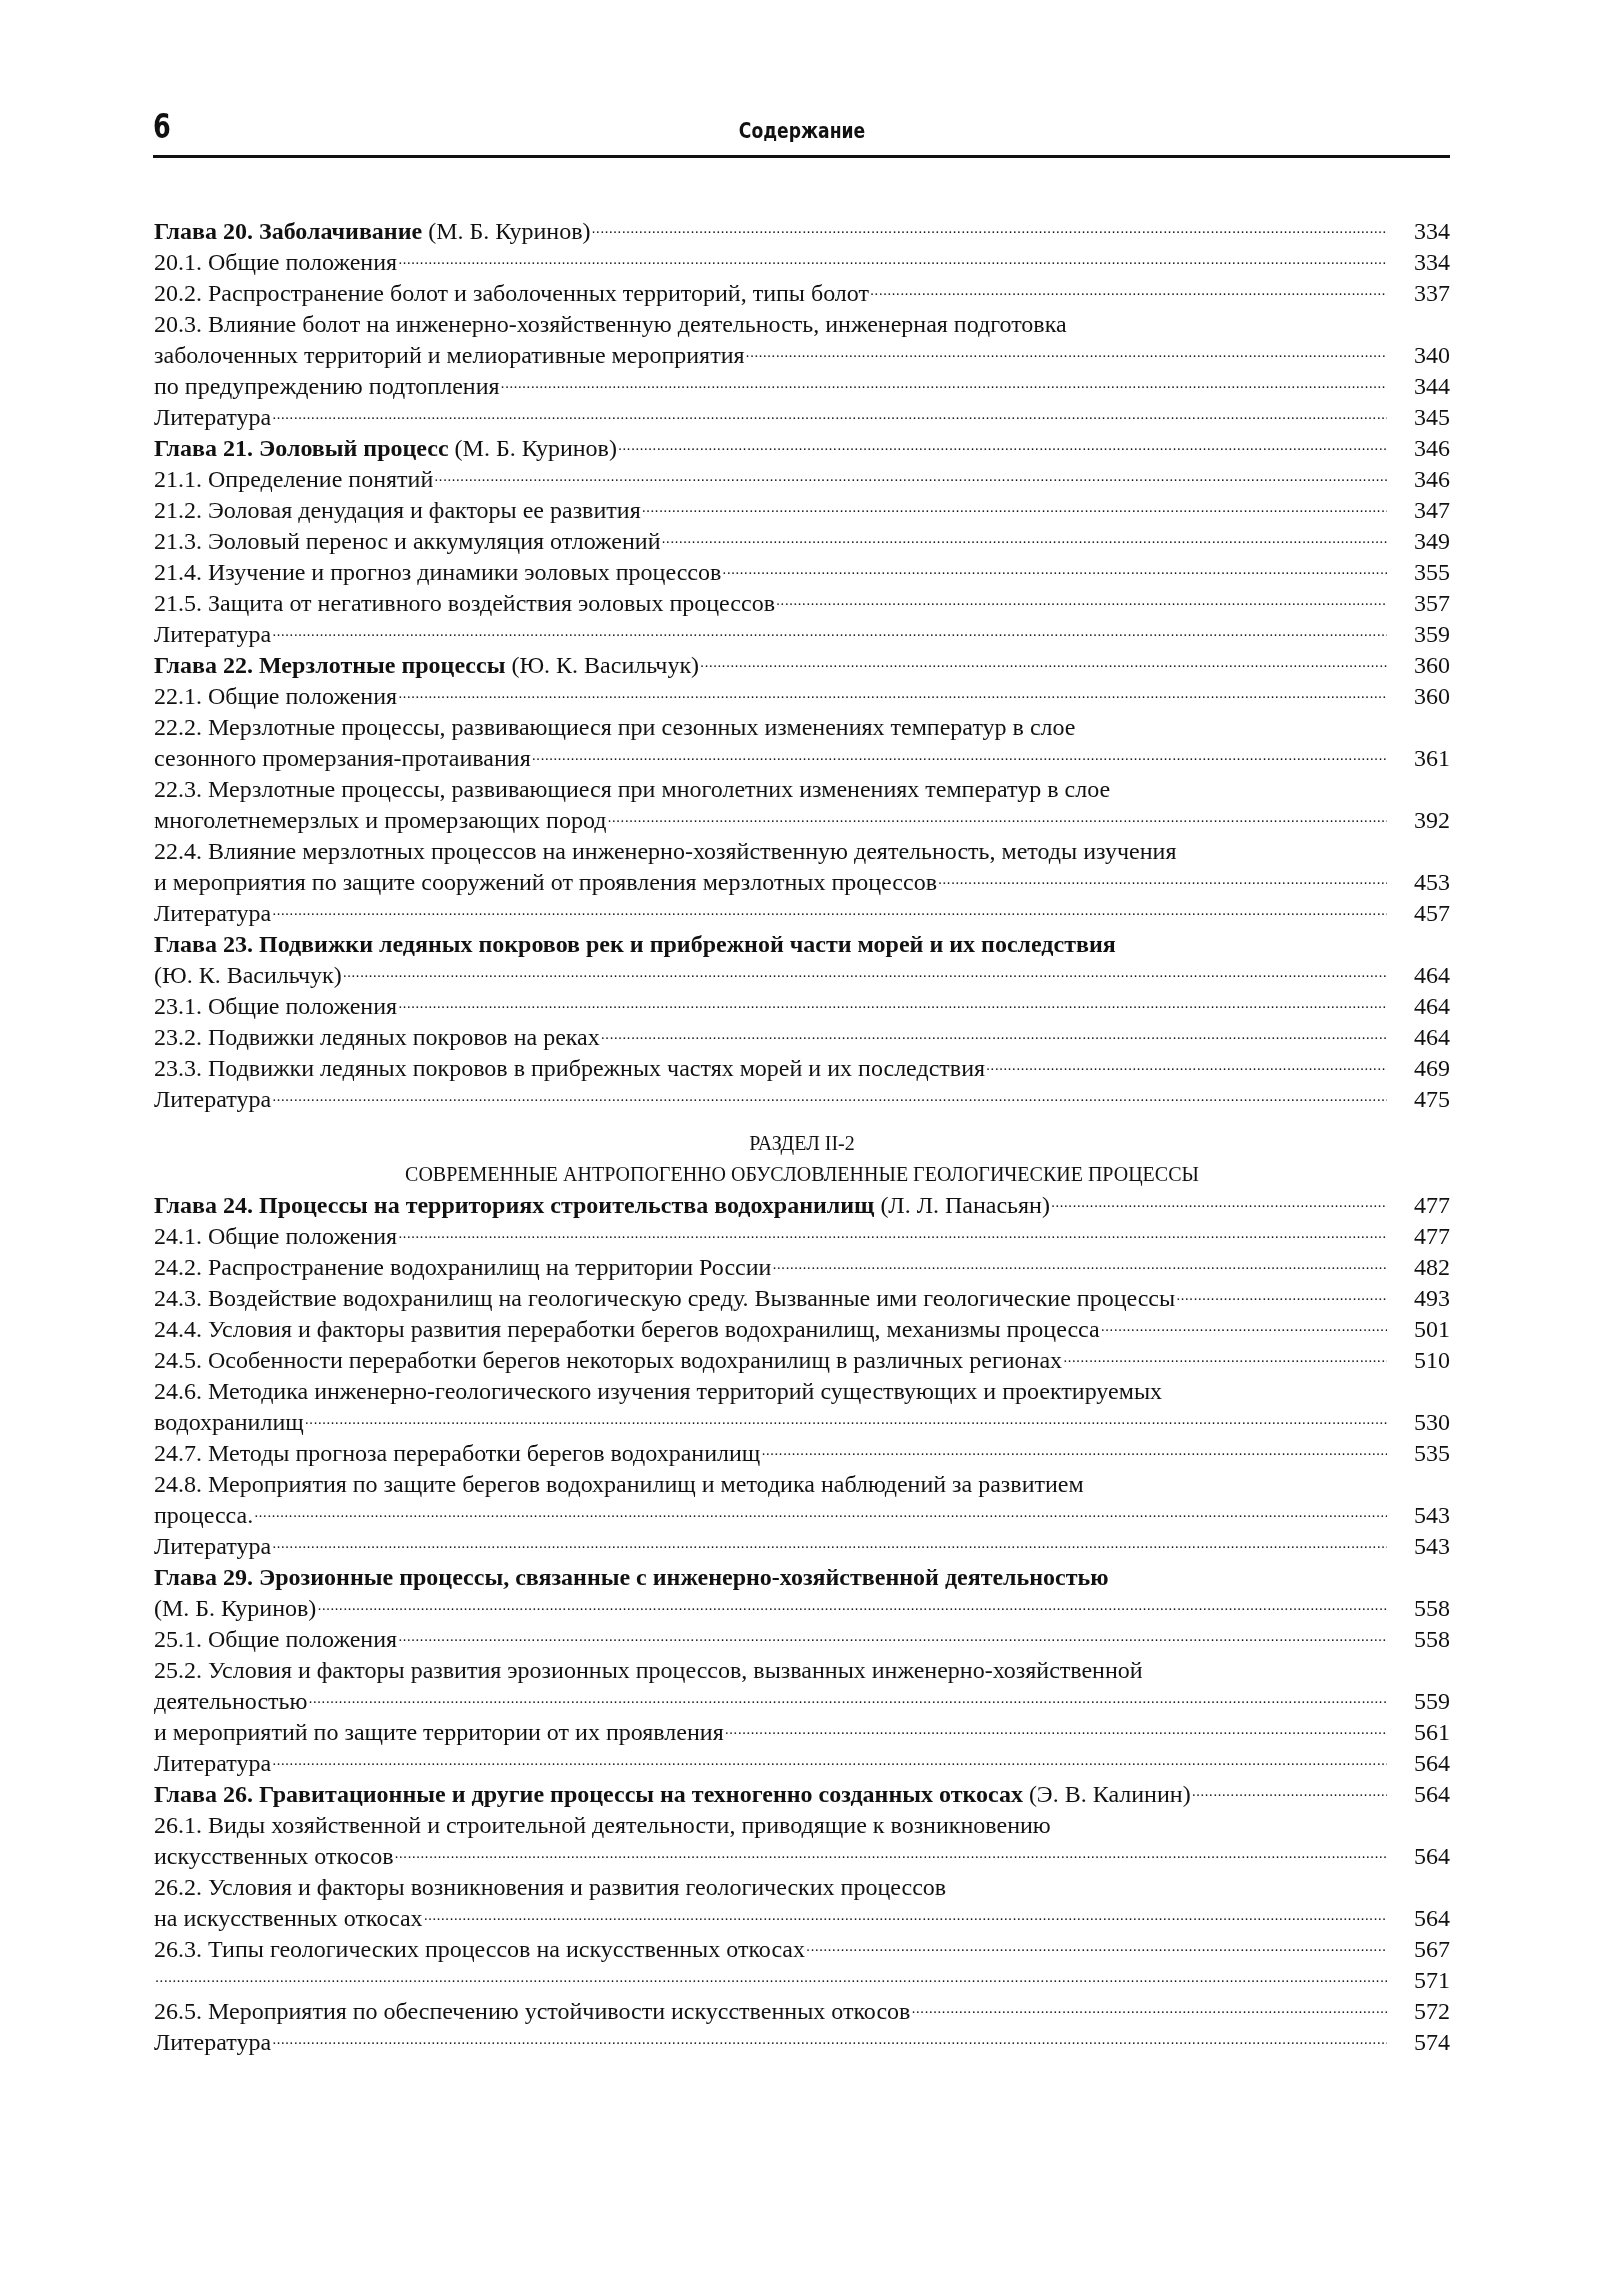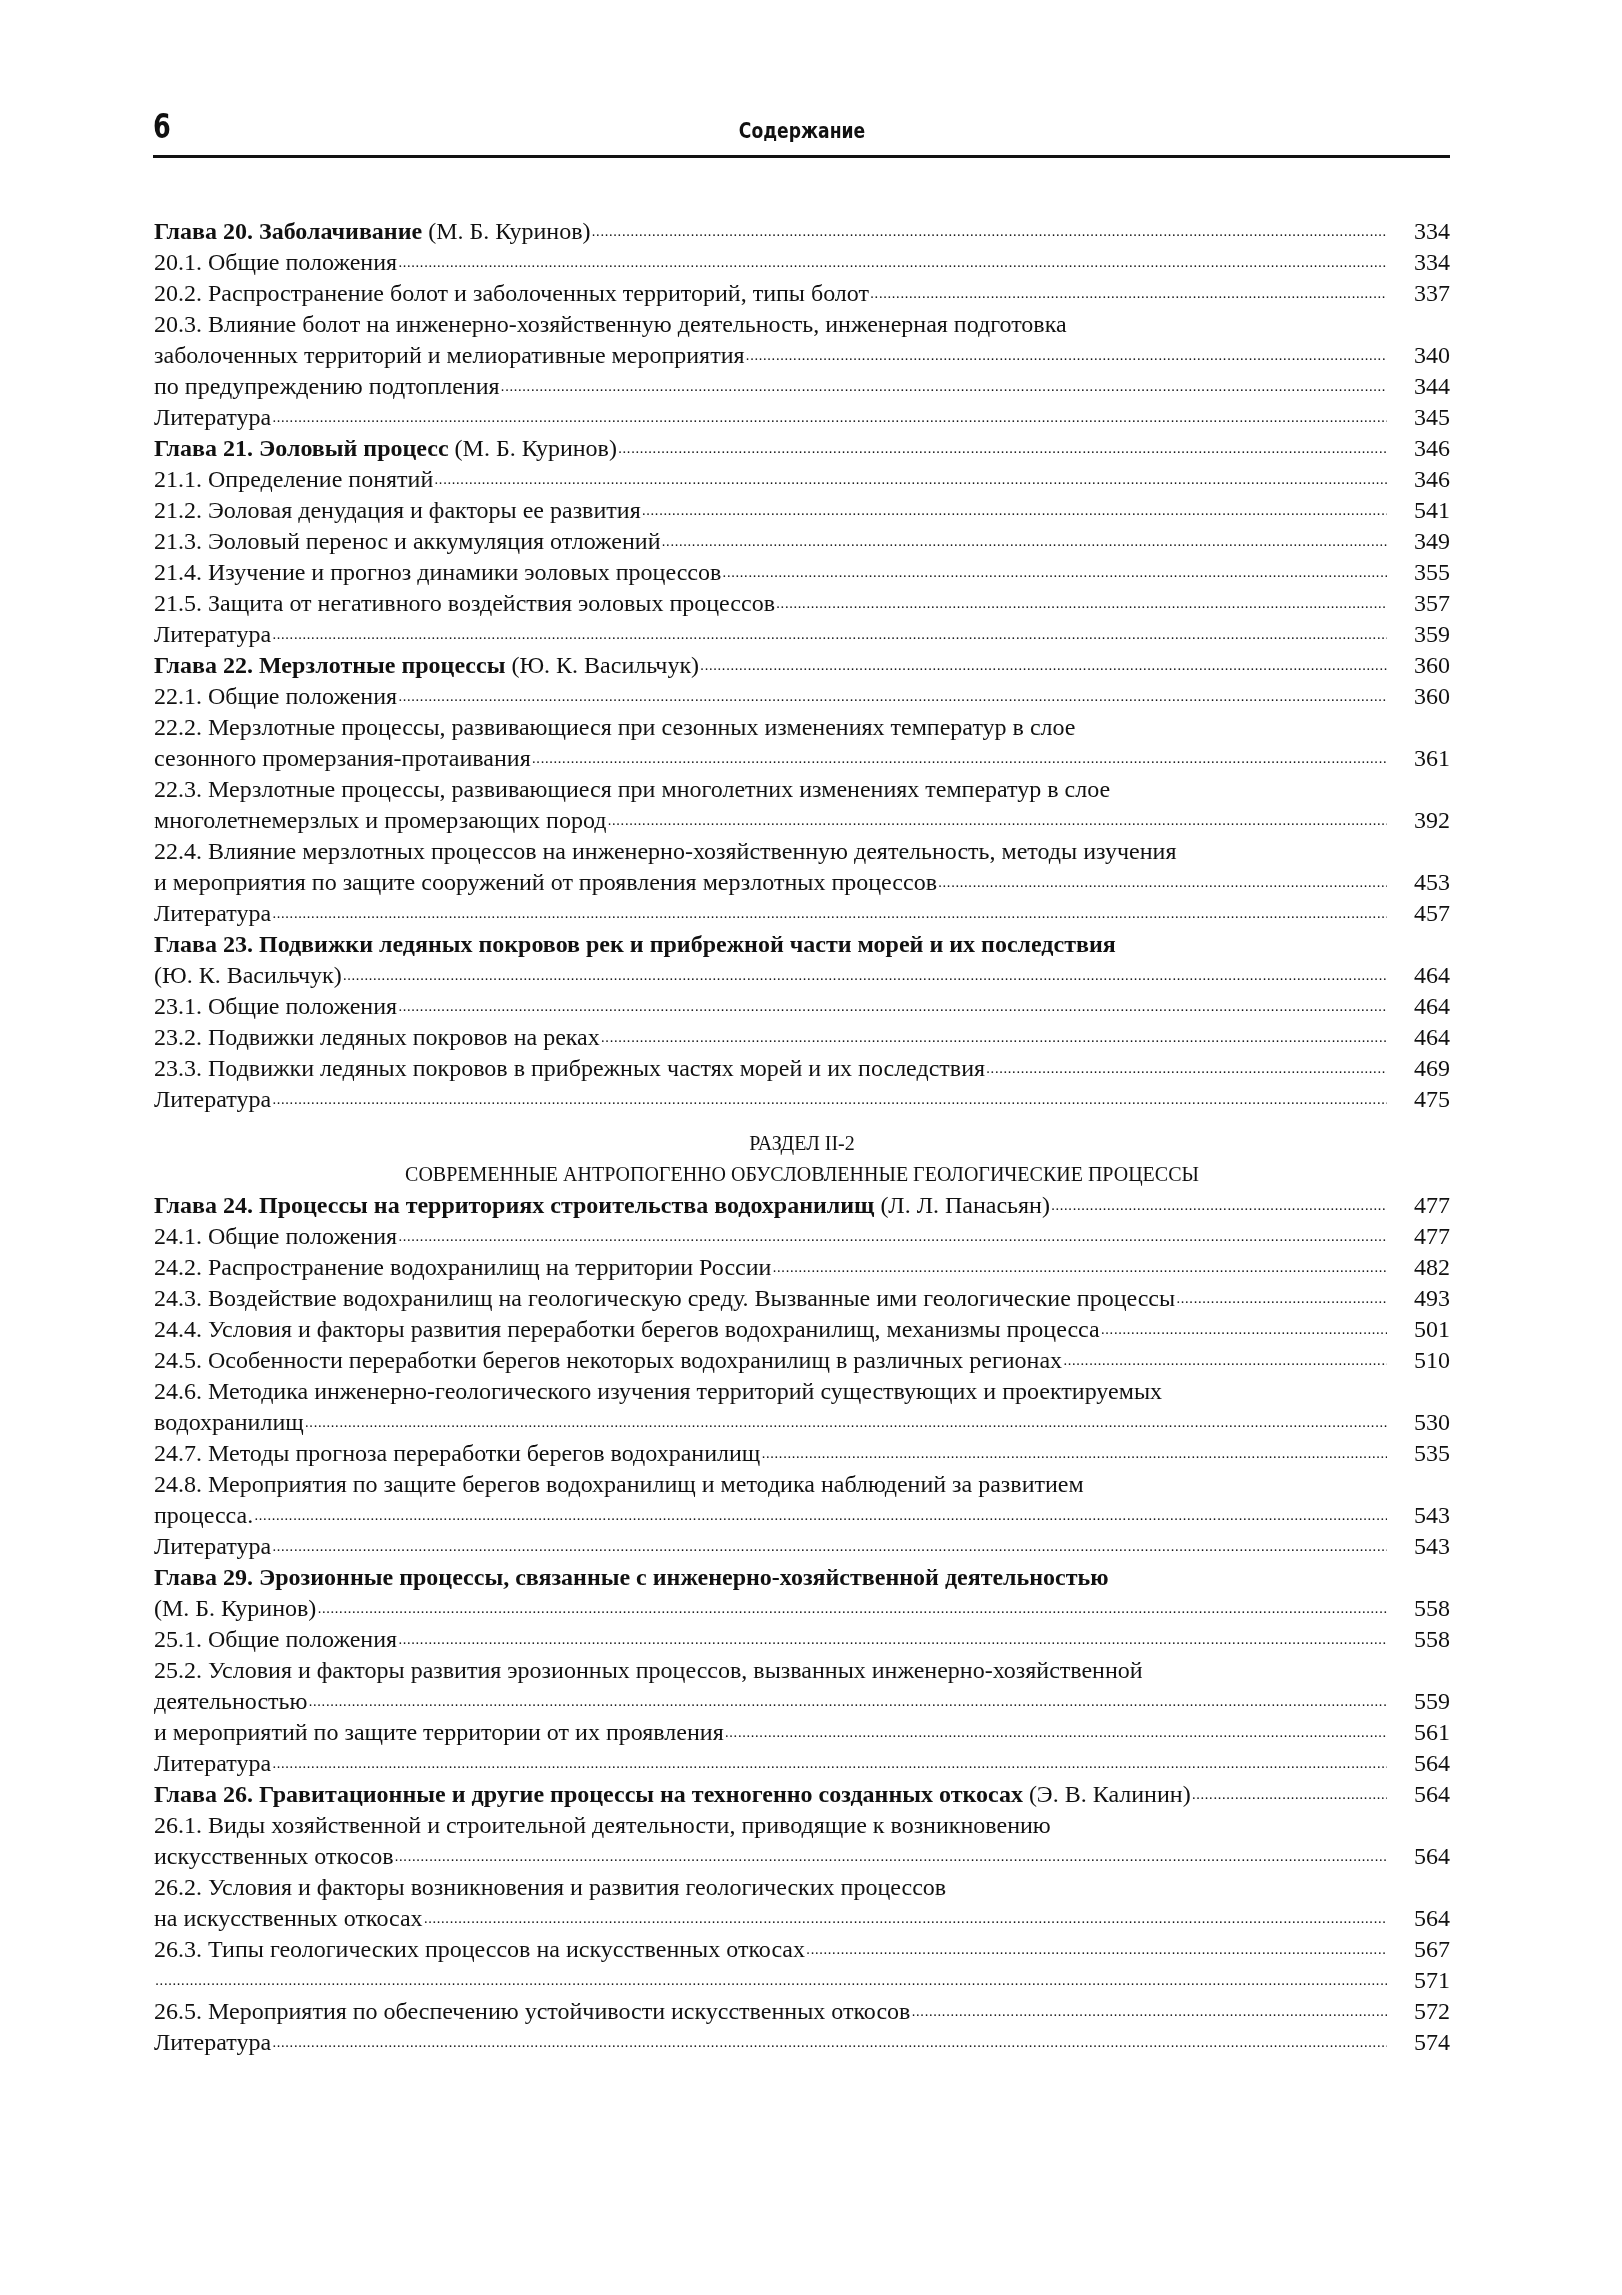--- a/index.html
+++ b/index.html
@@ -2,21 +2,21 @@
 <html style="font-size:10.5px"><head>
 <meta charset="utf-8">
 <style>
   html, body { margin: 0; padding: 0; background: #ffffff; }
   body { width: 1623px; height: 2295px; position: relative; overflow: hidden; color: #111; }
   .header { position: absolute; left: 153px; top: 105px; width: 1297px; height: 50px; border-bottom: 3.3px solid #111; }
   .page-num { position: absolute; left: 0; top: 1.3px; font-family: "DejaVu Sans", sans-serif; font-weight: bold; font-size: 34px; transform: scaleX(0.75); transform-origin: left top; }
   .running-title { position: absolute; left: 0; right: 0; top: 13px; text-align: center; font-family: "DejaVu Sans", sans-serif; font-weight: bold; font-size: 22px; }
   .running-title span { display: inline-block; transform: scaleX(0.78); }
   .toc { position: absolute; left: 154px; top: 216px; width: 1296px; font-family: "Liberation Serif", serif; font-size: 24px; line-height: 31px; }
-  .line { display: flex; align-items: center; white-space: nowrap; }
+  .line { display: flex; align-items: flex-start; white-space: nowrap; }
   .line .txt { flex: 0 0 auto; }
   .line .dots { flex: 1 1 auto; overflow: hidden; margin: 0 1.3px; position: relative; height: 1em; }
   .line .dots::after { content: "................................................................................................................................................................................................................................................................................................................................................................................................................................................................................................................................................"; position: absolute; left: 0; bottom: -3.9px; letter-spacing: 0.7px; font-size: 14.4px; white-space: nowrap; }
   .line .pg { flex: 0 0 auto; margin-left: 26px; }
   b { font-weight: bold; }
   .section-head { text-align: center; line-height: 31px; font-size: 20px; }
   .gap { height: 13px; }
 </style>
 </head>
 <body>
@@ -83,21 +83,21 @@
       <div class="line">
         <span class="txt"><span>21.1. Определение понятий</span></span>
         <span class="dots"></span>
         <span class="pg">346</span>
       </div>
     </div>
     <div>
       <div class="line">
         <span class="txt"><span>21.2. Эоловая денудация и факторы ее развития</span></span>
         <span class="dots"></span>
-        <span class="pg">541</span>
+        <span class="pg">347</span>
       </div>
     </div>
     <div>
       <div class="line">
         <span class="txt"><span>21.3. Эоловый перенос и аккумуляция отложений</span></span>
         <span class="dots"></span>
         <span class="pg">349</span>
       </div>
     </div>
     <div>

